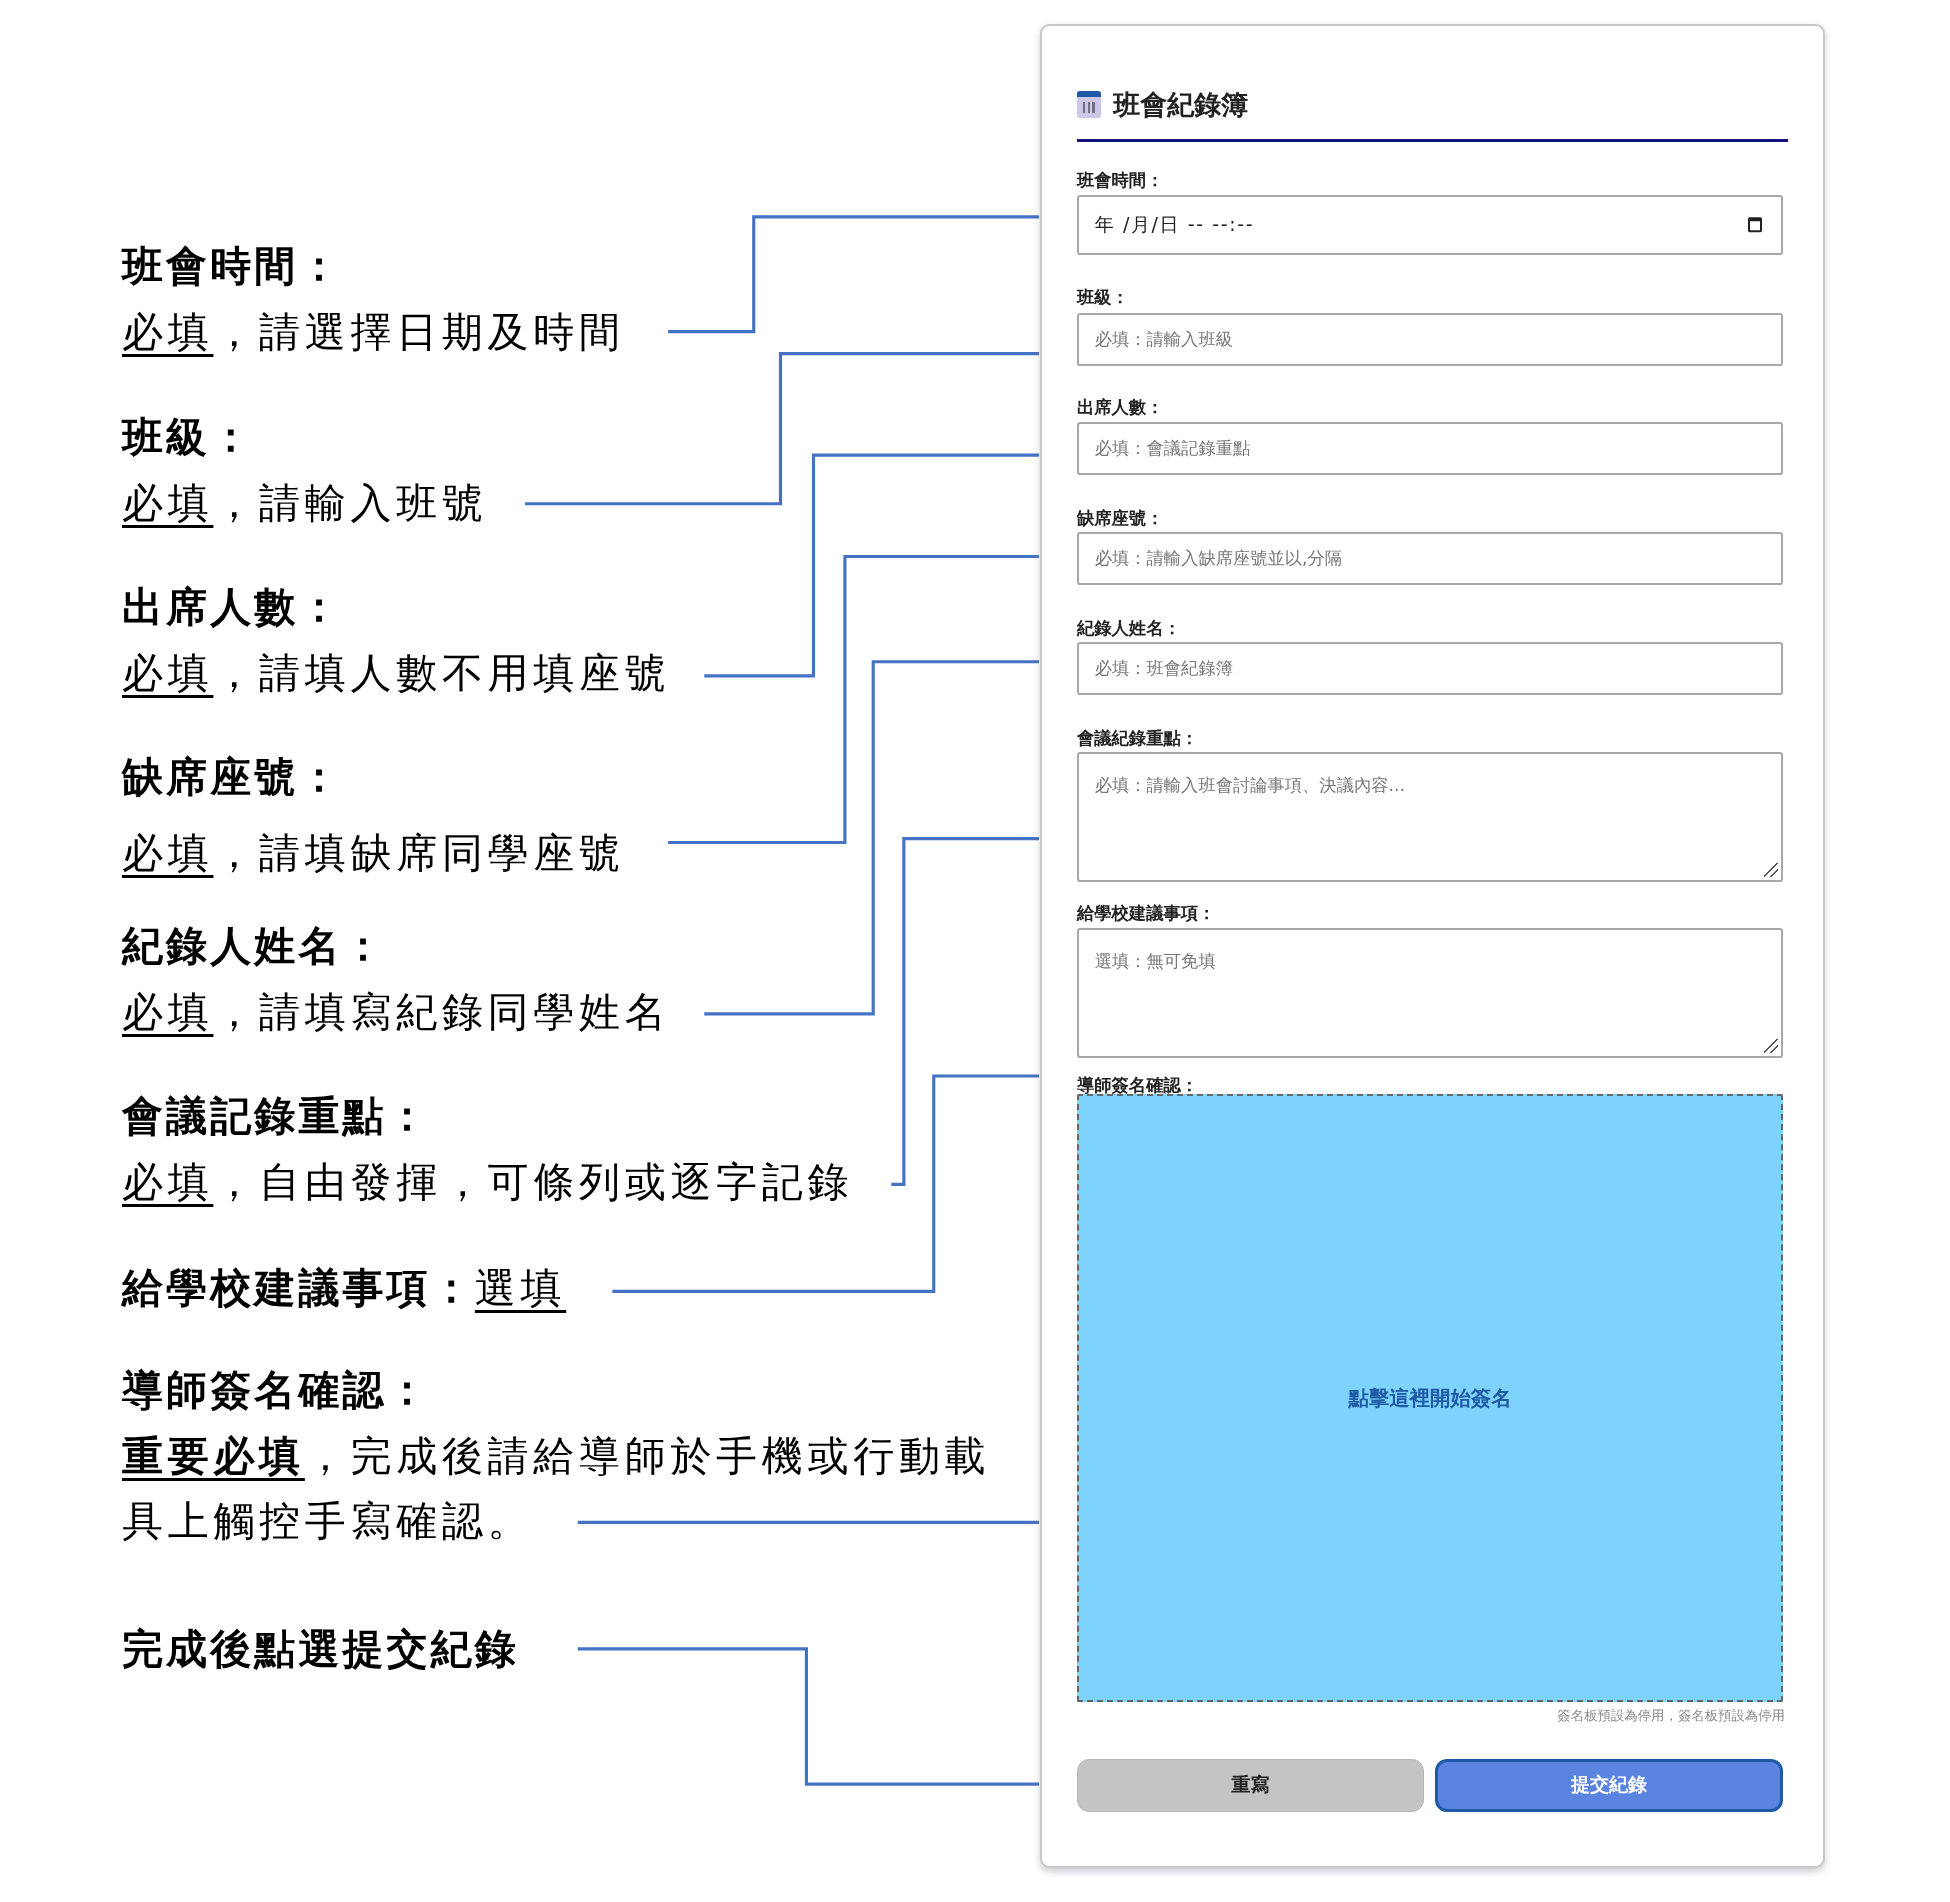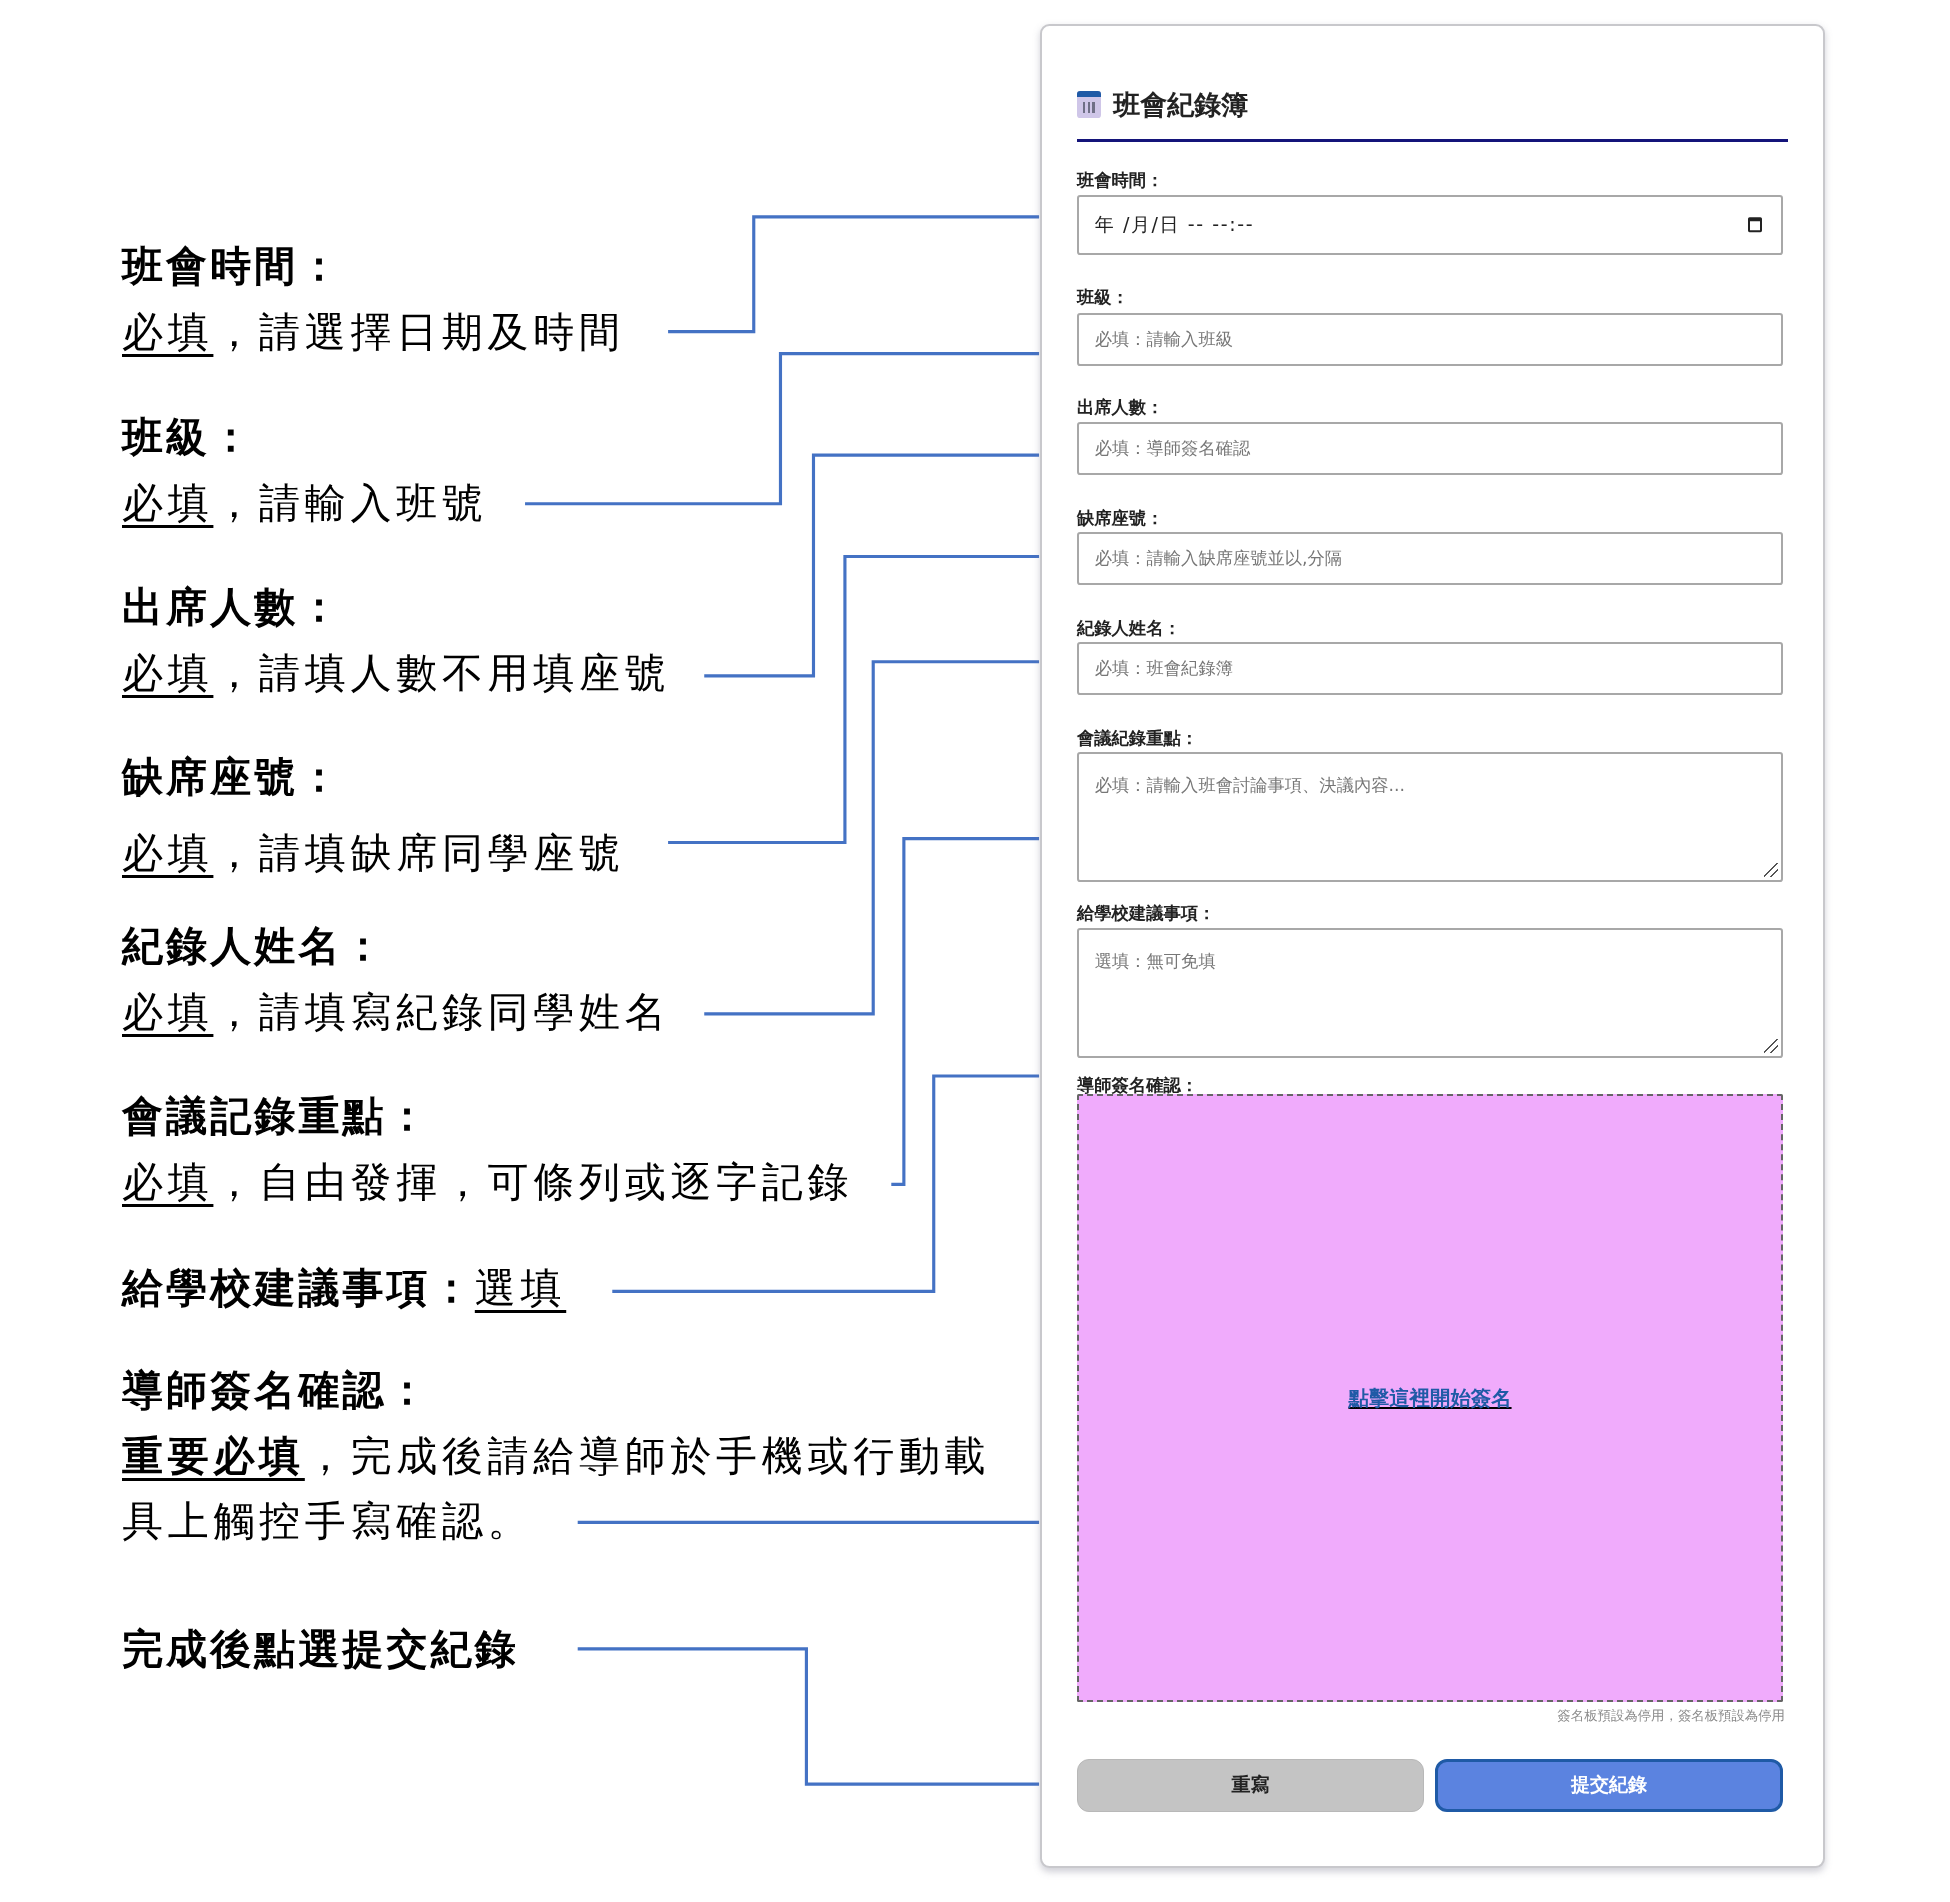--- a/index.html
+++ b/index.html
@@ -35,22 +35,22 @@
            border:2.4px solid #a8a8a8; border-radius:3.1px; background:#fff;
            font-size:17.3px; color:#777; padding:0 15.7px; display:flex; align-items:center; }
   .field.textarea { align-items:flex-start; padding-top:19px; }
   .resize-grip { position:absolute; right:3.1px; bottom:3.1px; width:14px; height:14px;
                  background:linear-gradient(135deg,transparent 45%,#555 45% 52%,transparent 52% 70%,#555 70% 77%,transparent 77%); }
   .date-text { color:#222; letter-spacing:1.6px; font-size:19px; }
   .date-icon { position:absolute; right:19px; top:50%; transform:translateY(-50%);
                width:14px; height:15.7px; border:2.4px solid #222; border-top-width:4.7px; border-radius:1.6px; box-sizing:border-box; }
 
   .sig-box { position:absolute; left:35px; width:706px; top:1068px; height:608px; box-sizing:border-box;
-             border:2.4px dashed #666; border-radius:1.6px; background:#f0abfc;
-             display:flex; align-items:center; justify-content:center; cursor:pointer;text-decoration:underline; }
+             border:2.4px dashed #666; border-radius:1.6px; background:#7dd3fc;
+             display:flex; align-items:center; justify-content:center; cursor:pointer; }
   .sig-prompt { font-size:20.4px; font-weight:bold; color:#1f5aa6; }
   .sig-hint { position:absolute; right:38px; top:1681px; font-size:13.4px; color:#8a8a8a; }
 
   .btn { position:absolute; top:1733px; height:53px; box-sizing:border-box; border-radius:12px;
          display:flex; align-items:center; justify-content:center; font-size:19px; font-weight:bold; cursor:pointer; }
   .btn-reset { left:35px; width:347px; background:#c4c4c4; border:1.6px solid #b8b8b8; color:#222; }
   .btn-submit { left:393px; width:348px; background:#5b83e0; border:3.1px solid #1f5aa6; color:#fff; }
 </style>
 </head>
 <body>
@@ -125,21 +125,21 @@
     <span class="date-icon"></span>
   </div>
 
   <div class="label" style="top:259px;">班級：</div>
   <div class="field" style="top:287px;height:53px;">
     <span>必填：請輸入班級</span>
   </div>
 
   <div class="label" style="top:369px;">出席人數：</div>
   <div class="field" style="top:396px;height:53px;">
-    <span>必填：導師簽名確認</span>
+    <span>必填：會議記錄重點</span>
   </div>
 
   <div class="label" style="top:480px;">缺席座號：</div>
   <div class="field" style="top:506px;height:53px;">
     <span>必填：請輸入缺席座號並以,分隔</span>
   </div>
 
   <div class="label" style="top:590px;">紀錄人姓名：</div>
   <div class="field" style="top:616px;height:53px;">
     <span>必填：班會紀錄簿</span>

